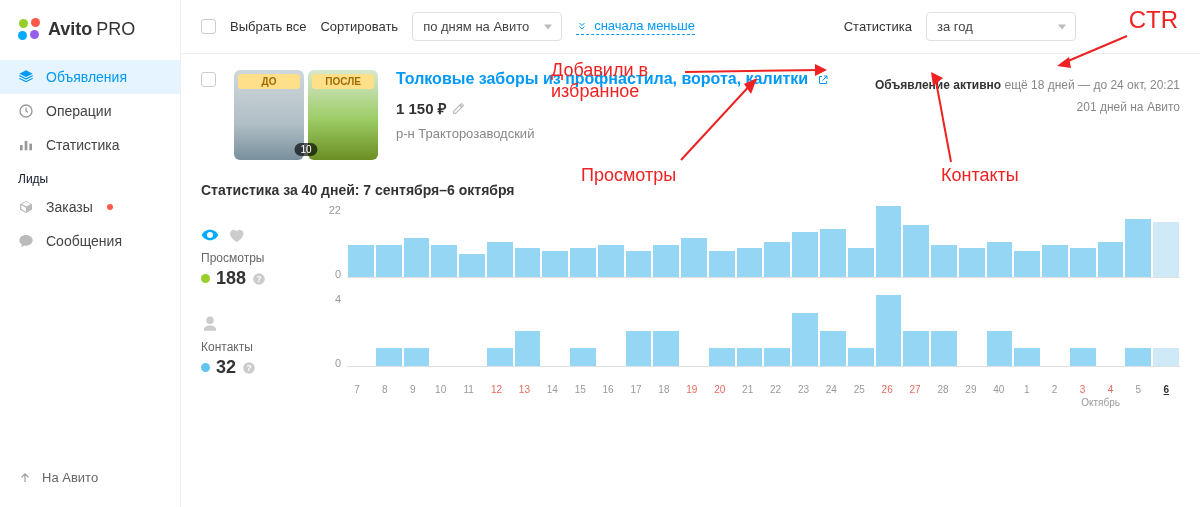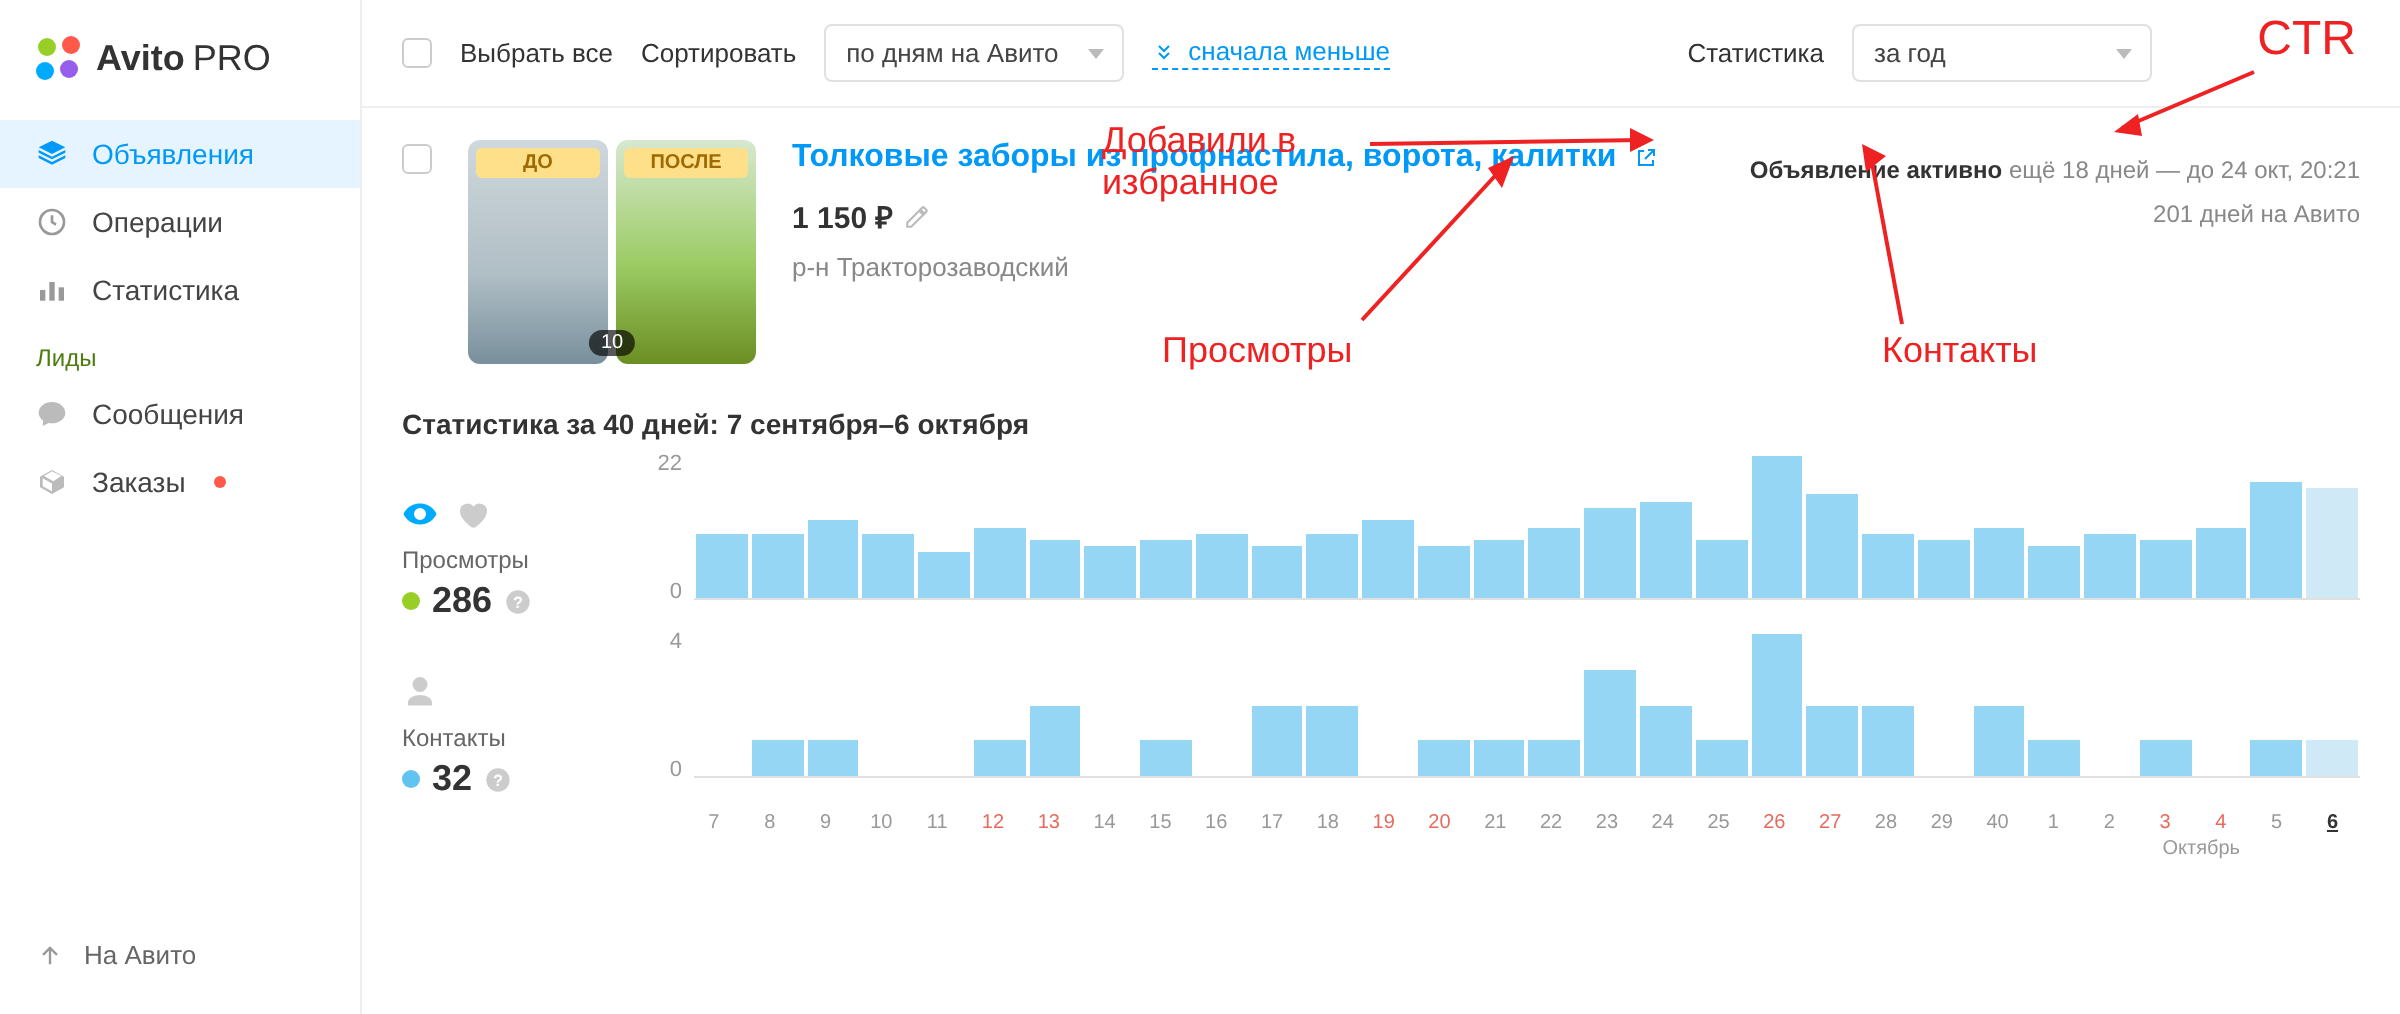--- a/index.html
+++ b/index.html
@@ -10,35 +10,35 @@
 .logo-dots { position: relative; width: 22px; height: 22px; }
 .logo-dots span { position: absolute; width: 9px; height: 9px; border-radius: 50%; }
 .d1 { background:#97cf26; top:1px; left:1px; }
 .d2 { background:#ff5949; top:0; right:0; width:11px; height:11px; }
 .d3 { background:#00aaff; bottom:0; left:0; width:11px; height:11px; }
 .d4 { background:#965eeb; bottom:1px; right:1px; }
 .nav { list-style: none; }
 .nav li { padding: 9px 18px; display: flex; align-items: center; gap: 12px; font-size: 14px; cursor: pointer; color:#444; }
 .nav li.active { background:#e6f4ff; color:#0099f7; }
 .nav li svg, .nav li .nav-icon { width:16px; height:16px; flex-shrink:0; }
-.nav-section { padding: 10px 18px 4px; color:#4d7c0f; font-size:12px; }
+.nav-section { padding: 10px 18px 4px; color:#0f172a; font-size:12px; }
 .dot-red { width:6px; height:6px; background:#ff5949; border-radius:50%; display:inline-block; margin-left:2px;}
 .sidebar-footer { margin-top:auto; padding:10px 18px; display:flex; align-items:center; gap:10px; color:#666; cursor:pointer; }
 .main { flex:1; border-left:1px solid #eee; overflow:hidden; position:relative; }
 .toolbar { display:flex; align-items:center; gap:14px; padding:12px 20px; border-bottom:1px solid #eee; font-size:13px;}
 .checkbox { width:15px; height:15px; border:1px solid #ccc; border-radius:3px; background:#fff; cursor:pointer; }
 .select { border:1px solid #e0e0e0; border-radius:4px; padding:6px 28px 6px 10px; background:#fff; position:relative; cursor:pointer; min-width:150px; color:#444;}
 .select::after { content:""; position:absolute; right:9px; top:50%; width:0; height:0; border-left:4px solid transparent; border-right:4px solid transparent; border-top:5px solid #bbb; transform:translateY(-50%);}
 .sort-link { color:#0099f7; cursor:pointer; display:flex; align-items:center; gap:6px; border-bottom:1px dashed #0099f7; padding-bottom:1px;}
 .sort-link svg { width:12px; height:12px; }
 .spacer { flex:1; }
 .listing { padding:16px 20px 10px; position:relative; }
 .listing-top { display:flex; gap:18px; }
 .thumb-group { display:flex; position:relative; }
-.thumb { width:70px; height:112px; border-radius:6px; overflow:hidden; position:relative; }
+.thumb { width:70px; height:90px; border-radius:6px; overflow:hidden; position:relative; }
 .thumb1 { background:linear-gradient(180deg,#cfd8dc 0%,#b0bec5 60%,#78909c 100%);}
 .thumb2 { background:linear-gradient(180deg,#d7e8cf 0%,#9ccc65 55%,#6b8e23 100%); margin-left:4px;}
 .thumb-label { position:absolute; top:4px; left:4px; right:4px; background:#ffe08a; color:#a06a00; font-size:10px; font-weight:700; text-align:center; border-radius:3px; padding:2px 0;}
 .thumb-count { position:absolute; bottom:4px; left:50%; transform:translateX(-50%); background:rgba(0,0,0,.65); color:#fff; font-size:10px; padding:1px 6px; border-radius:10px;}
 .listing-info { flex:1; min-width:0; }
 .title { color:#0099f7; font-size:16px; font-weight:700; cursor:pointer; }
 .title .ext-icon { width:12px; height:12px; display:inline-block; vertical-align:middle; margin-left:4px;}
 .price { margin-top:10px; font-size:15px; font-weight:600; display:flex; align-items:center; gap:6px;}
 .price svg { width:13px; height:13px; color:#bbb; cursor:pointer;}
 .district { margin-top:8px; color:#888; font-size:13px;}
@@ -113,30 +113,30 @@
             <rect x="10" y="6" width="4" height="14"></rect>
             <rect x="17" y="10" width="4" height="10"></rect>
           </svg>
         <span>Статистика</span>
       </li>
     </ul>
     <div class="nav-section">Лиды</div>
     <ul class="nav">
       <li>
         <svg viewBox="0 0 24 24" fill="#bbb">
-            <path d="M12 3C6.5 3 2 6.6 2 11c0 2.4 1.3 4.5 3.4 6L5 21l4.5-2.3c.8.2 1.6.3 2.5.3 5.5 0 10-3.6 10-8s-4.5-8-10-8z"></path>
-          </svg>
-        <span>Сообщения</span>
+            <path d="M21 8l-9-5-9 5v8l9 5 9-5V8zm-9 11l-7-3.9V9.2l7 3.9V19zm1-7.6l-7-3.9L12 4l7 3.5-6 3.9z"></path>
+          </svg>
+        <span>Заказы</span>
+        <span class="dot-red"></span>
       </li>
       <li>
         <svg viewBox="0 0 24 24" fill="#bbb">
-            <path d="M21 8l-9-5-9 5v8l9 5 9-5V8zm-9 11l-7-3.9V9.2l7 3.9V19zm1-7.6l-7-3.9L12 4l7 3.5-6 3.9z"></path>
-          </svg>
-        <span>Заказы</span>
-        <span class="dot-red"></span>
+            <path d="M12 3C6.5 3 2 6.6 2 11c0 2.4 1.3 4.5 3.4 6L5 21l4.5-2.3c.8.2 1.6.3 2.5.3 5.5 0 10-3.6 10-8s-4.5-8-10-8z"></path>
+          </svg>
+        <span>Сообщения</span>
       </li>
     </ul>
     <div class="sidebar-footer">
       <svg width="14" height="14" viewBox="0 0 24 24" fill="none" stroke="#999" stroke-width="2">
           <path d="M12 19V5M6 11l6-6 6 6"></path>
         </svg>
       <span>На Авито</span>
     </div>
   </aside>
 
@@ -204,21 +204,21 @@
             <span class="on"><svg viewBox="0 0 24 24">
                   <path d="M12 5C7 5 2.7 8.1 1 12c1.7 3.9 6 7 11 7s9.3-3.1 11-7c-1.7-3.9-6-7-11-7zm0 11a4 4 0 110-8 4 4 0 010 8z"></path>
                 </svg></span>
             <span><svg viewBox="0 0 24 24">
                   <path d="M12 21s-8-5.3-8-11a5 5 0 019-3 5 5 0 019 3c0 5.7-8 11-8 11z"></path>
                 </svg></span>
           </div>
           <div class="legend-label">Просмотры</div>
           <div class="legend-val">
               <span class="legend-dot green"></span>
-              <span>286</span>
+              <span>188</span>
               <svg width="14" height="14" viewBox="0 0 24 24" fill="#ccc">
                 <circle cx="12" cy="12" r="10"></circle>
                 <text x="12" y="17" text-anchor="middle" fill="#fff" font-size="14">?</text>
               </svg>
             </div>
         </div>
         <div class="chart">
           <div class="ymax">22</div>
           <div class="ymin">0</div>
           <div class="bars" id="bars-views">

